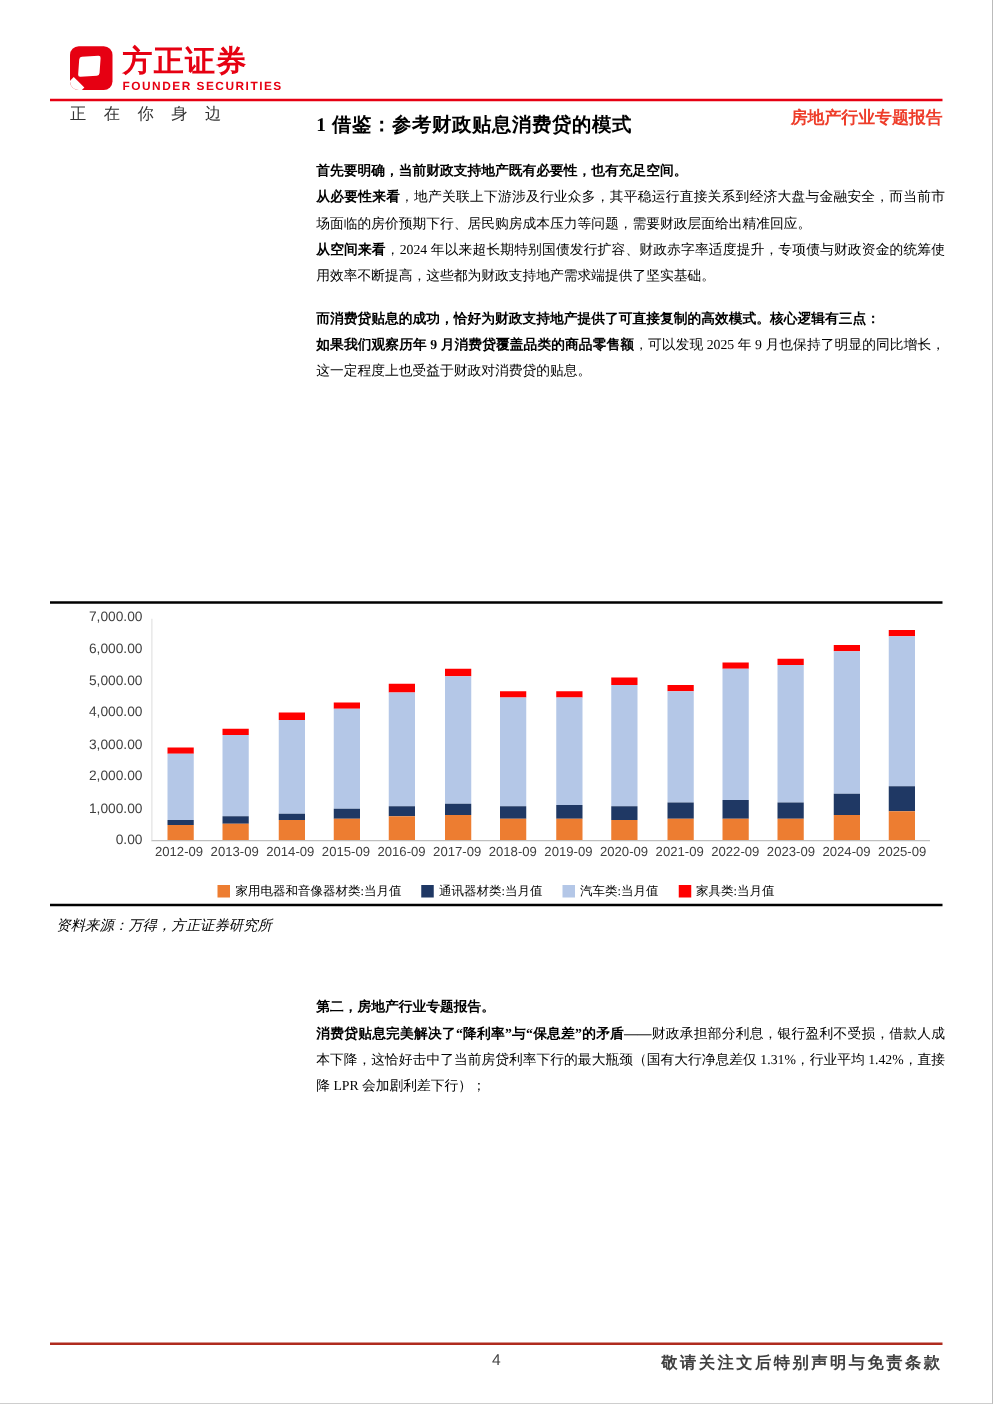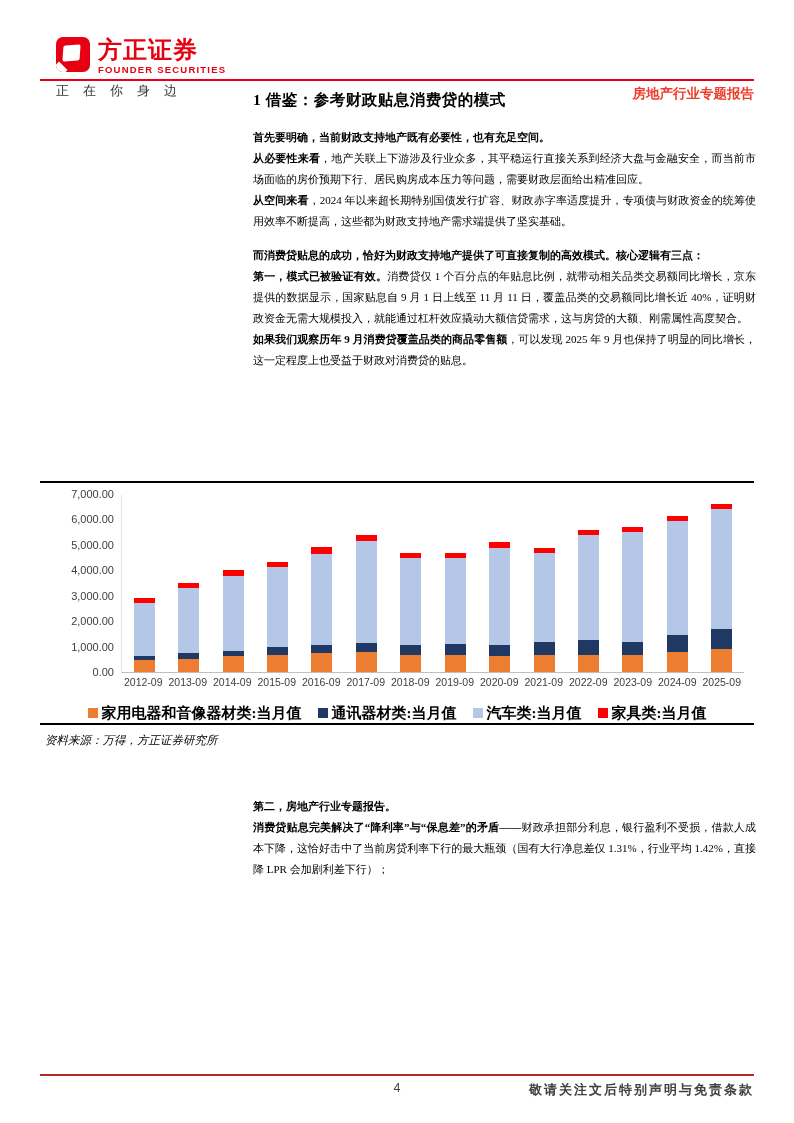--- a/index.html
+++ b/index.html
@@ -41,21 +41,21 @@
   .ytick { position:absolute; left:0; width:74px; text-align:right; font-size:11px; color:#404040; }
   .plot { position:absolute; left:81px; right:10px; top:10px; height:178px;
           border-bottom:1px solid #BFBFBF; border-left:1px solid #E3E3E3;
           display:flex; align-items:flex-end; }
   .bar-group { flex:1; display:flex; justify-content:center; height:100%; align-items:flex-end; }
   .bar { width:21px; display:flex; flex-direction:column-reverse; }
   .bar-seg { width:100%; }
   .xlabels { position:absolute; left:81px; right:10px; top:191px; display:flex; }
   .xlabel { flex:1; text-align:center; font-size:10.5px; color:#404040; white-space:nowrap; }
   .legend { display:flex; justify-content:center; gap:16px; margin-top:4px; height:20px; align-items:center; }
-  .legend-item { display:flex; align-items:center; gap:4px; font-size:15px; font-weight:bold; }
+  .legend-item { display:flex; align-items:center; gap:4px; font-size:10px; font-weight:normal; }
   .legend-swatch { width:10px; height:10px; display:inline-block; }
   
   .footer-rule { position:absolute; left:40px; top:1074px; width:714px; height:1.5px; background:#AF2B1E; }
   .page-number { position:absolute; left:0; top:1081px; width:794px; text-align:center;
                  font-family:"Liberation Sans","DejaVu Sans",sans-serif; font-size:12.5px; color:#444; }
   .disclaimer { position:absolute; right:40px; top:1081px;
                 font-family:"Liberation Sans","DejaVu Sans",sans-serif; font-size:13px; font-weight:bold;
                 color:#404040; letter-spacing:2px; }
 </style>
 </head>
@@ -80,21 +80,20 @@
   <div class="header-rule"></div>
 
   <h1 class="section-title">1 借鉴：参考财政贴息消费贷的模式</h1>
 
   <div class="body-block body-top" id="body-top">
       <p><span class="seg-b">首先要明确，当前财政支持地产既有必要性，也有充足空间。</span></p>
       <p><span class="seg-b">从必要性来看</span><span class="seg-r">，地产关联上下游涉及行业众多，其平稳运行直接关系到经济大盘与金融安全，而当前市场面临的房价预期下行、居民购房成本压力等问题，需要财政层面给出精准回应。</span></p>
       <p><span class="seg-b">从空间来看</span><span class="seg-r">，2024 年以来超长期特别国债发行扩容、财政赤字率适度提升，专项债与财政资金的统筹使用效率不断提高，这些都为财政支持地产需求端提供了坚实基础。</span></p>
       <div class="p-spacer"></div>
       <p><span class="seg-b">而消费贷贴息的成功，恰好为财政支持地产提供了可直接复制的高效模式。核心逻辑有三点：</span></p>
-      <p><span class="seg-b">第一，模式已被验证有效。</span><span class="seg-r">消费贷仅 1 个百分点的年贴息比例，就带动相关品类交易额同比增长，京东提供的数据显示，国家贴息自 9 月 1 日上线至 11 月 11 日，覆盖品类的交易额同比增长近 40%，证明财政资金无需大规模投入，就能通过杠杆效应撬动大额信贷需求，这与房贷的大额、刚需属性高度契合。</span></p>
       <p><span class="seg-b">如果我们观察历年 9 月消费贷覆盖品类的商品零售额</span><span class="seg-r">，可以发现 2025 年 9 月也保持了明显的同比增长，这一定程度上也受益于财政对消费贷的贴息。</span></p>
     </div>
 
   <div class="figure">
     <div class="fig-rule"></div>
     <div class="chart" id="chart">
       <div class="plot" id="plot">
           <div class="bar-group">
             <div class="bar">
               <div class="bar-seg" style="height: 12.5px; background: rgb(237, 125, 49);"></div>

